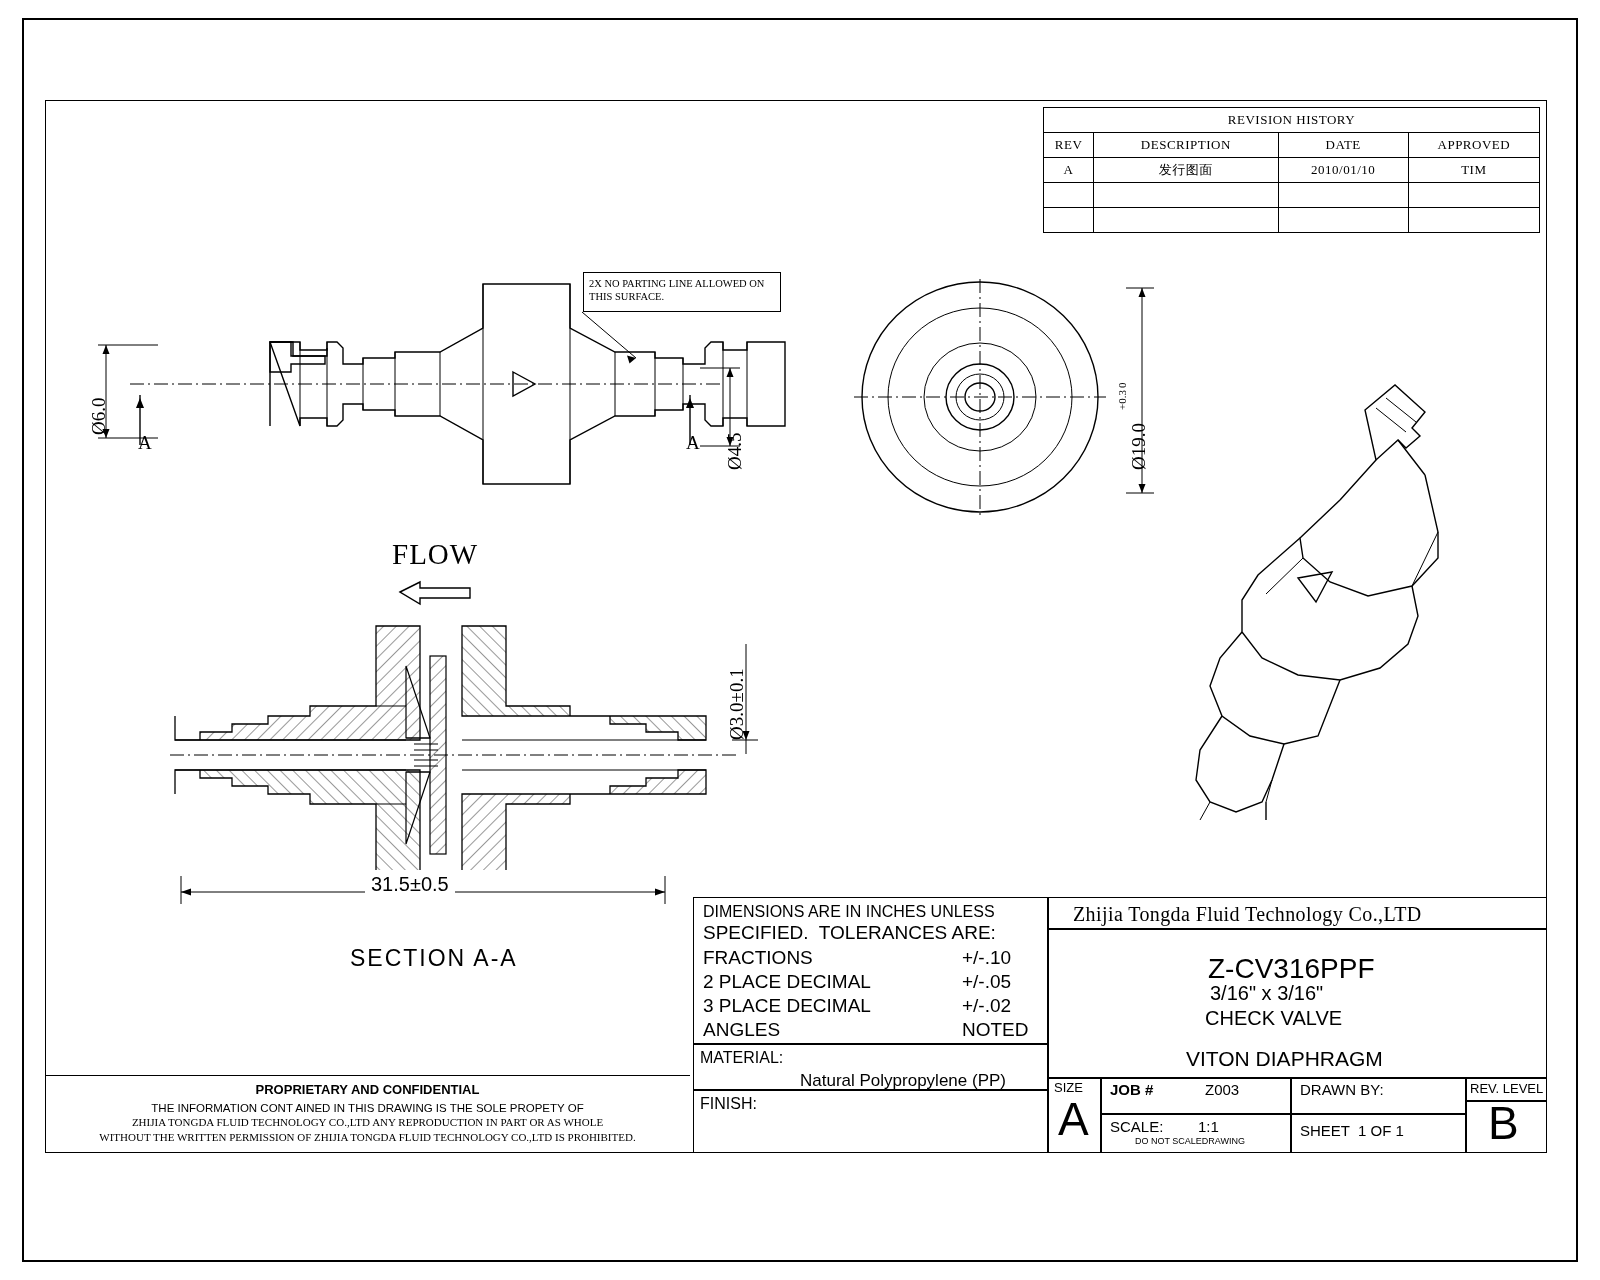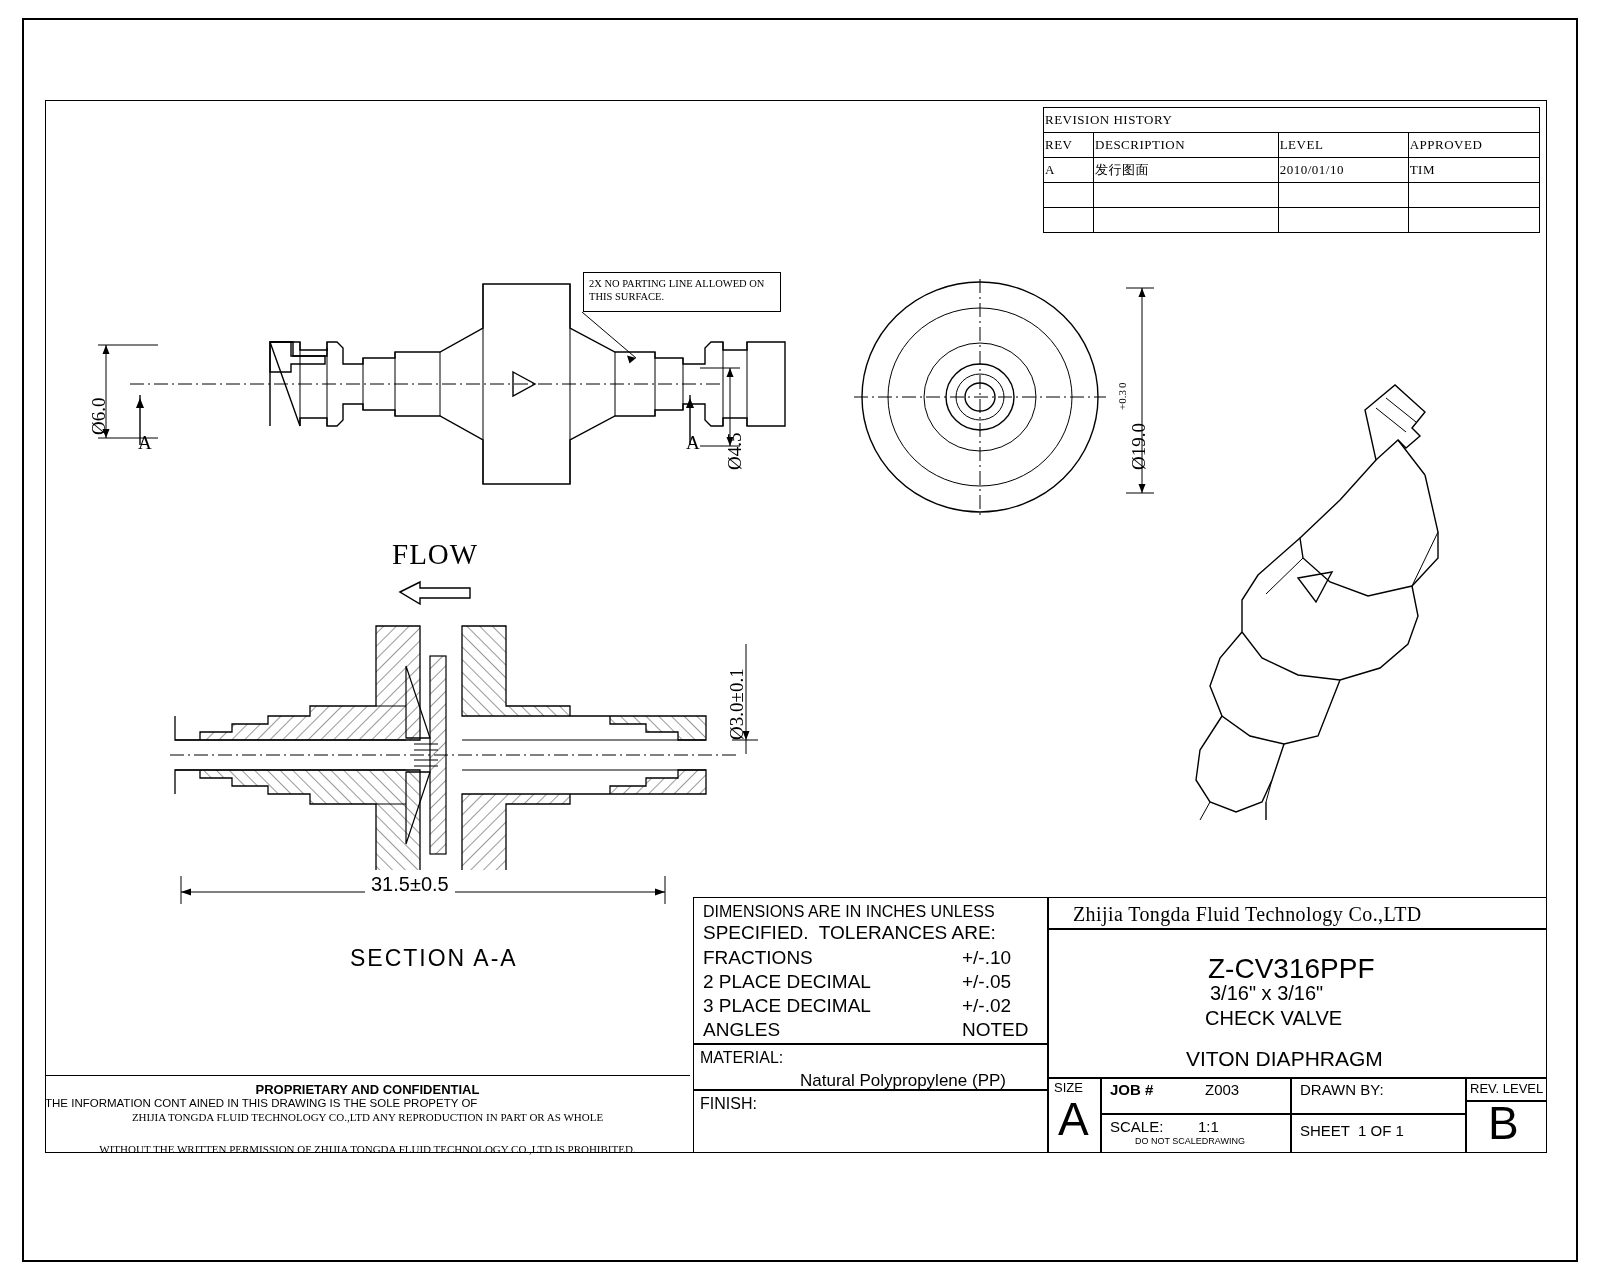--- a/index.html
+++ b/index.html
@@ -37,21 +37,21 @@
   .rev-table {
     position: absolute;
     left: 1043px; top: 107px;
     width: 497px;
     border-collapse: collapse;
     font-size: 13px;
     font-family: "Liberation Serif", serif;
   }
   .rev-table td, .rev-table th {
     border: 1px solid #000;
-    text-align: left;
+    text-align: center;
     height: 22px;
     font-weight: normal;
     letter-spacing: .5px;
   }
   .rev-title { letter-spacing: 1px; }
   .rev-c1 { width: 48px; }
   .rev-c2 { width: 186px; }
   .rev-c3 { width: 130px; }
   .rev-c4 { width: 131px; }
 
@@ -114,21 +114,21 @@
   <div class="frame-inner"></div>
 
   <table class="rev-table">
     <tbody>
         <tr>
       <td class="rev-title" colspan="4">REVISION HISTORY</td>
     </tr>
     <tr>
       <td class="rev-c1">REV</td>
       <td class="rev-c2">DESCRIPTION</td>
-      <td class="rev-c3">LEVEL</td>
+      <td class="rev-c3">DATE</td>
       <td class="rev-c4">APPROVED</td>
     </tr>
     <tr>
       <td>A</td>
       <td>发行图面</td>
       <td>2010/01/10</td>
       <td>TIM</td>
     </tr>
     <tr>
       <td></td>
@@ -367,18 +367,18 @@
   <div class="txt sans" style="left:1135px; top:1136px; font-size:9px;">DO NOT SCALEDRAWING</div>
 
   <div class="txt sans" style="left:1300px; top:1081px; font-size:15px;">DRAWN BY:</div>
   <div class="txt sans" style="left:1300px; top:1122px; font-size:15px;">SHEET  1 OF 1</div>
 
   <div class="txt sans" style="left:1470px; top:1081px; font-size:13px;">REV. LEVEL</div>
   <div class="txt sans" style="left:1488px; top:1096px; font-size:46px;">B</div>
 
   <div class="prop-box">
     <div class="txt sans" style="left:0; top:0; position:relative; text-align:center; font-size:13px; font-weight:bold; margin-top:6px; white-space:normal;">PROPRIETARY AND CONFIDENTIAL</div>
-    <div class="txt sans" style="position:relative; text-align:left; font-size:11.5px; white-space:normal;">THE INFORMATION CONT AINED IN THIS DRAWING IS THE SOLE PROPETY OF</div>
+    <div class="txt sans" style="position:relative; text-align:center; font-size:11.5px; margin-top:5px; white-space:normal;">THE INFORMATION CONT AINED IN THIS DRAWING IS THE SOLE PROPETY OF</div>
     <div class="txt serif" style="position:relative; text-align:center; font-size:11px; margin-top:2px; white-space:normal;">ZHIJIA TONGDA FLUID TECHNOLOGY CO.,LTD ANY REPRODUCTION IN PART OR AS WHOLE</div>
-    <div class="txt serif" style="position:relative; text-align:center; font-size:11px; margin-top:20px; white-space:normal;">WITHOUT THE WRITTEN PERMISSION OF  ZHIJIA TONGDA FLUID TECHNOLOGY CO.,LTD IS PROHIBITED.</div>
+    <div class="txt serif" style="position:relative; text-align:center; font-size:11px; margin-top:3px; white-space:normal;">WITHOUT THE WRITTEN PERMISSION OF  ZHIJIA TONGDA FLUID TECHNOLOGY CO.,LTD IS PROHIBITED.</div>
   </div>
 
 </div>
 
 </body></html>

